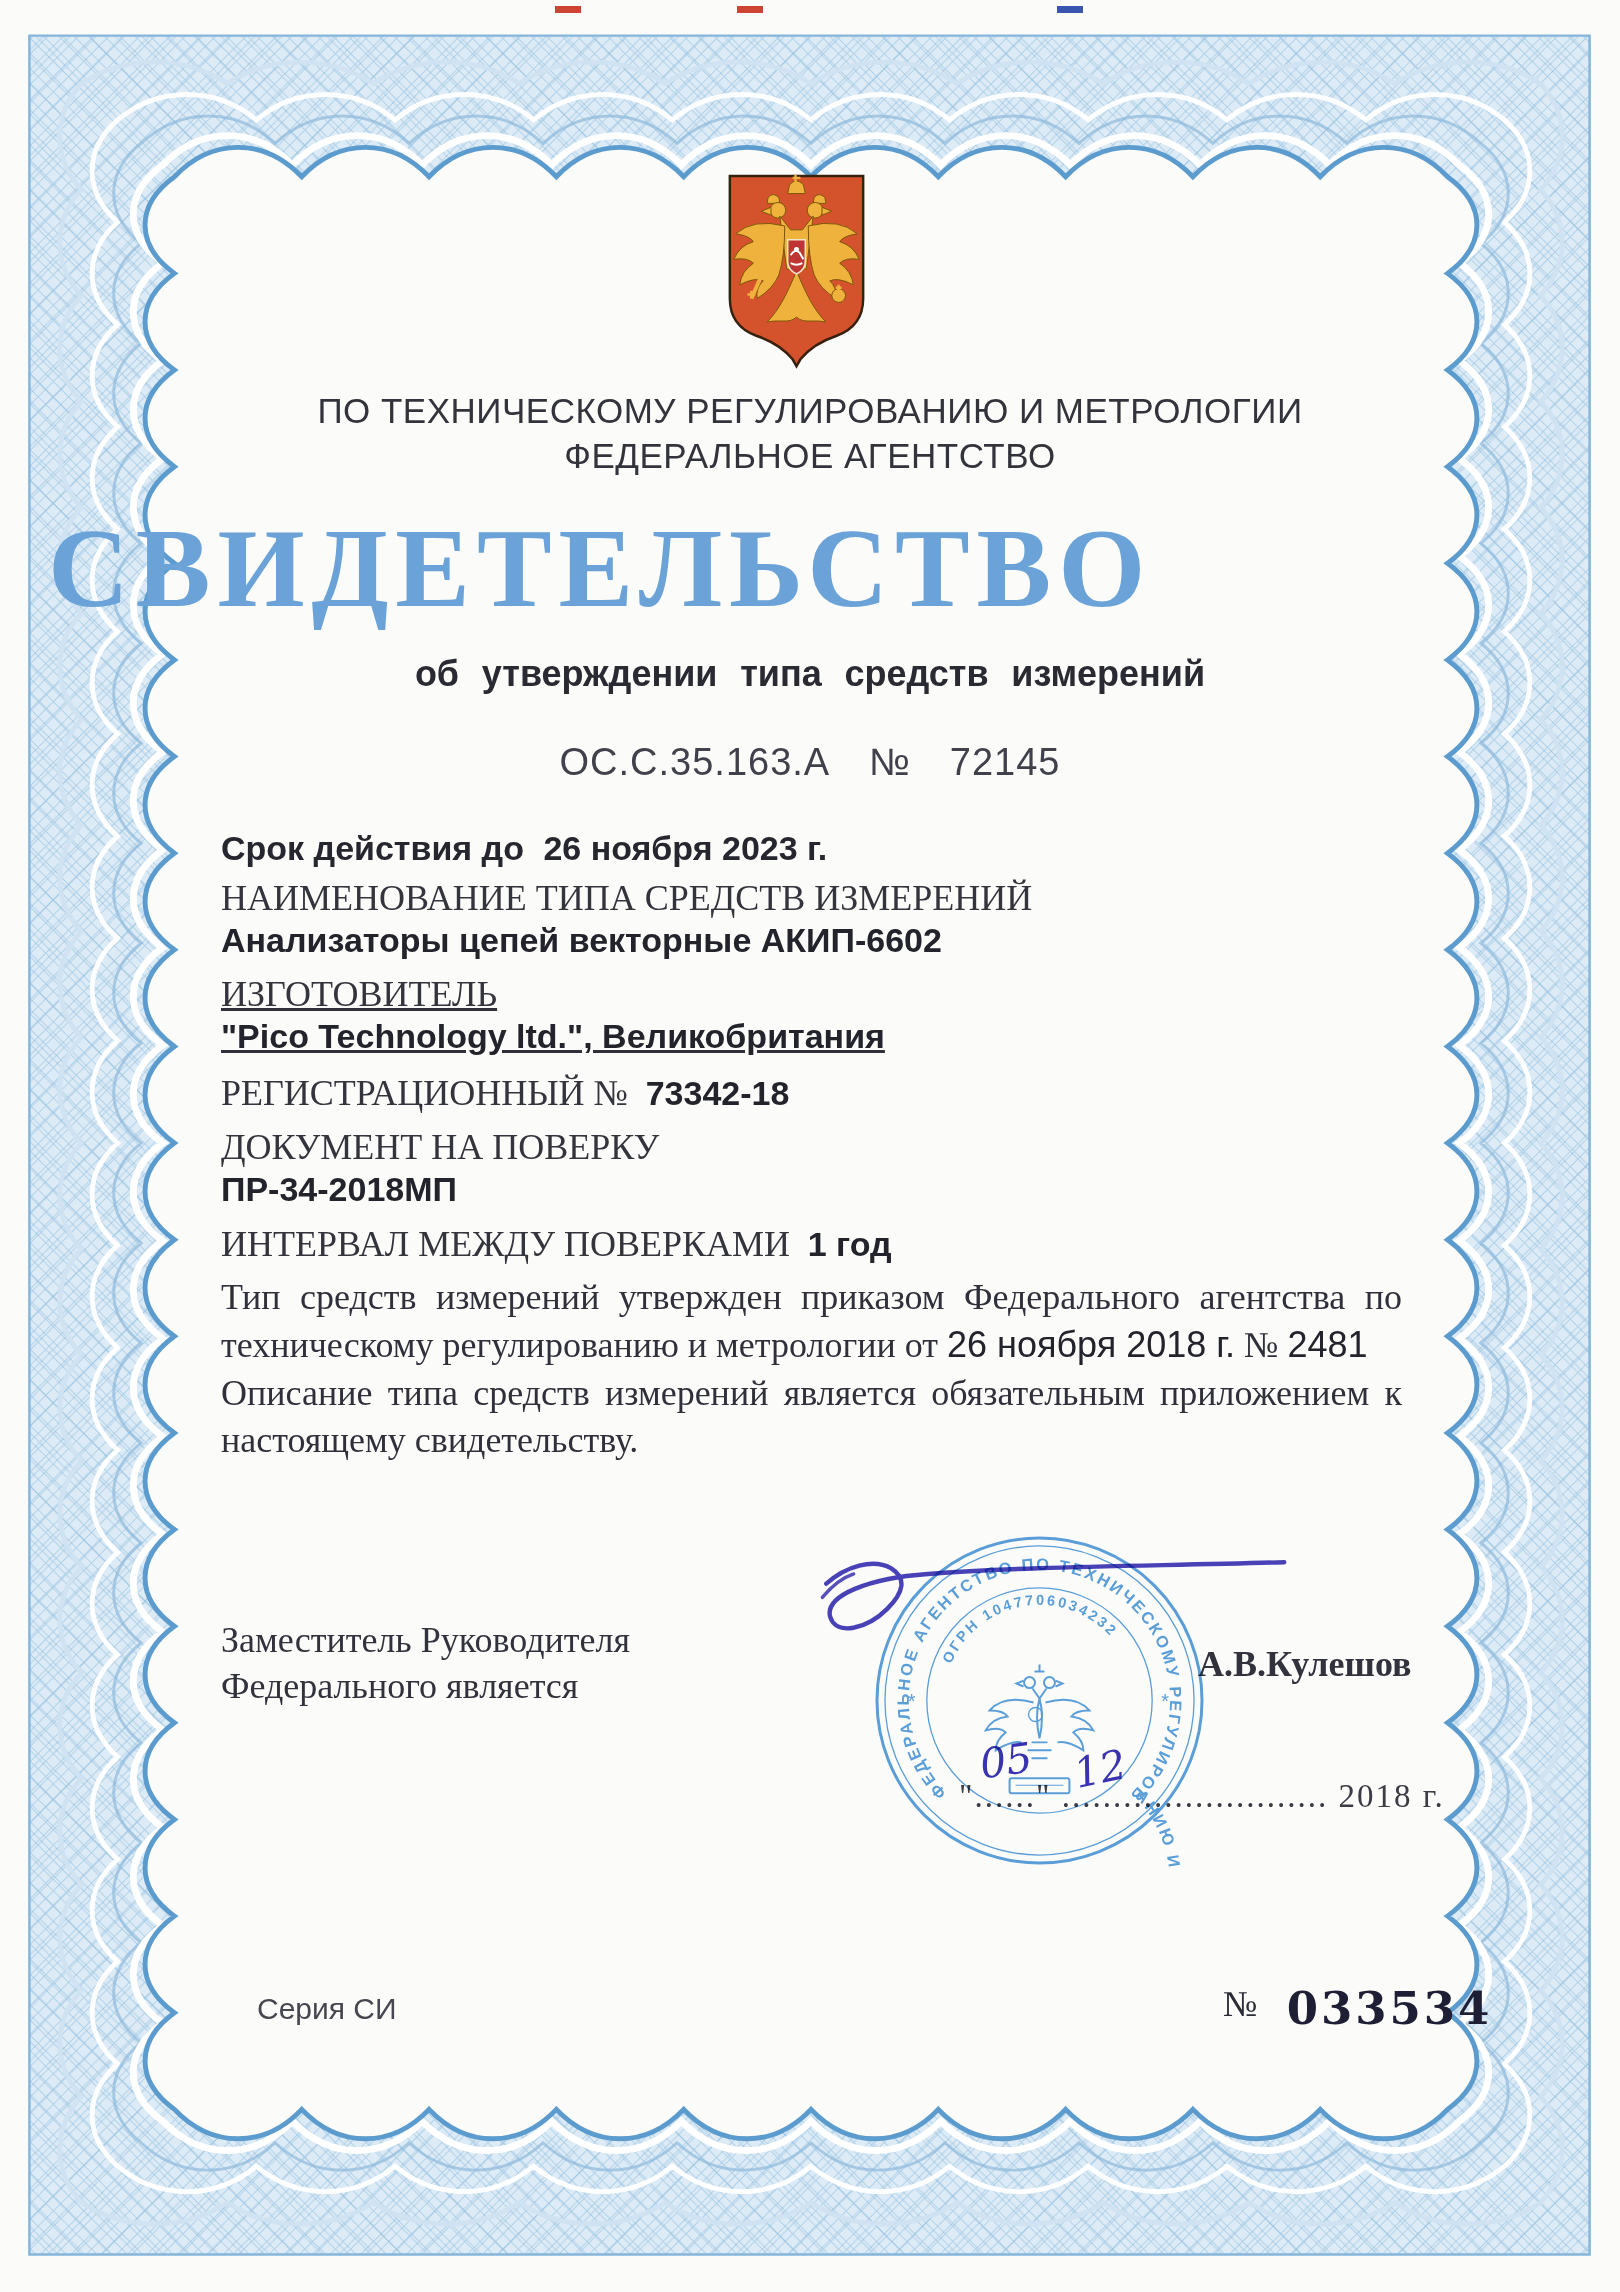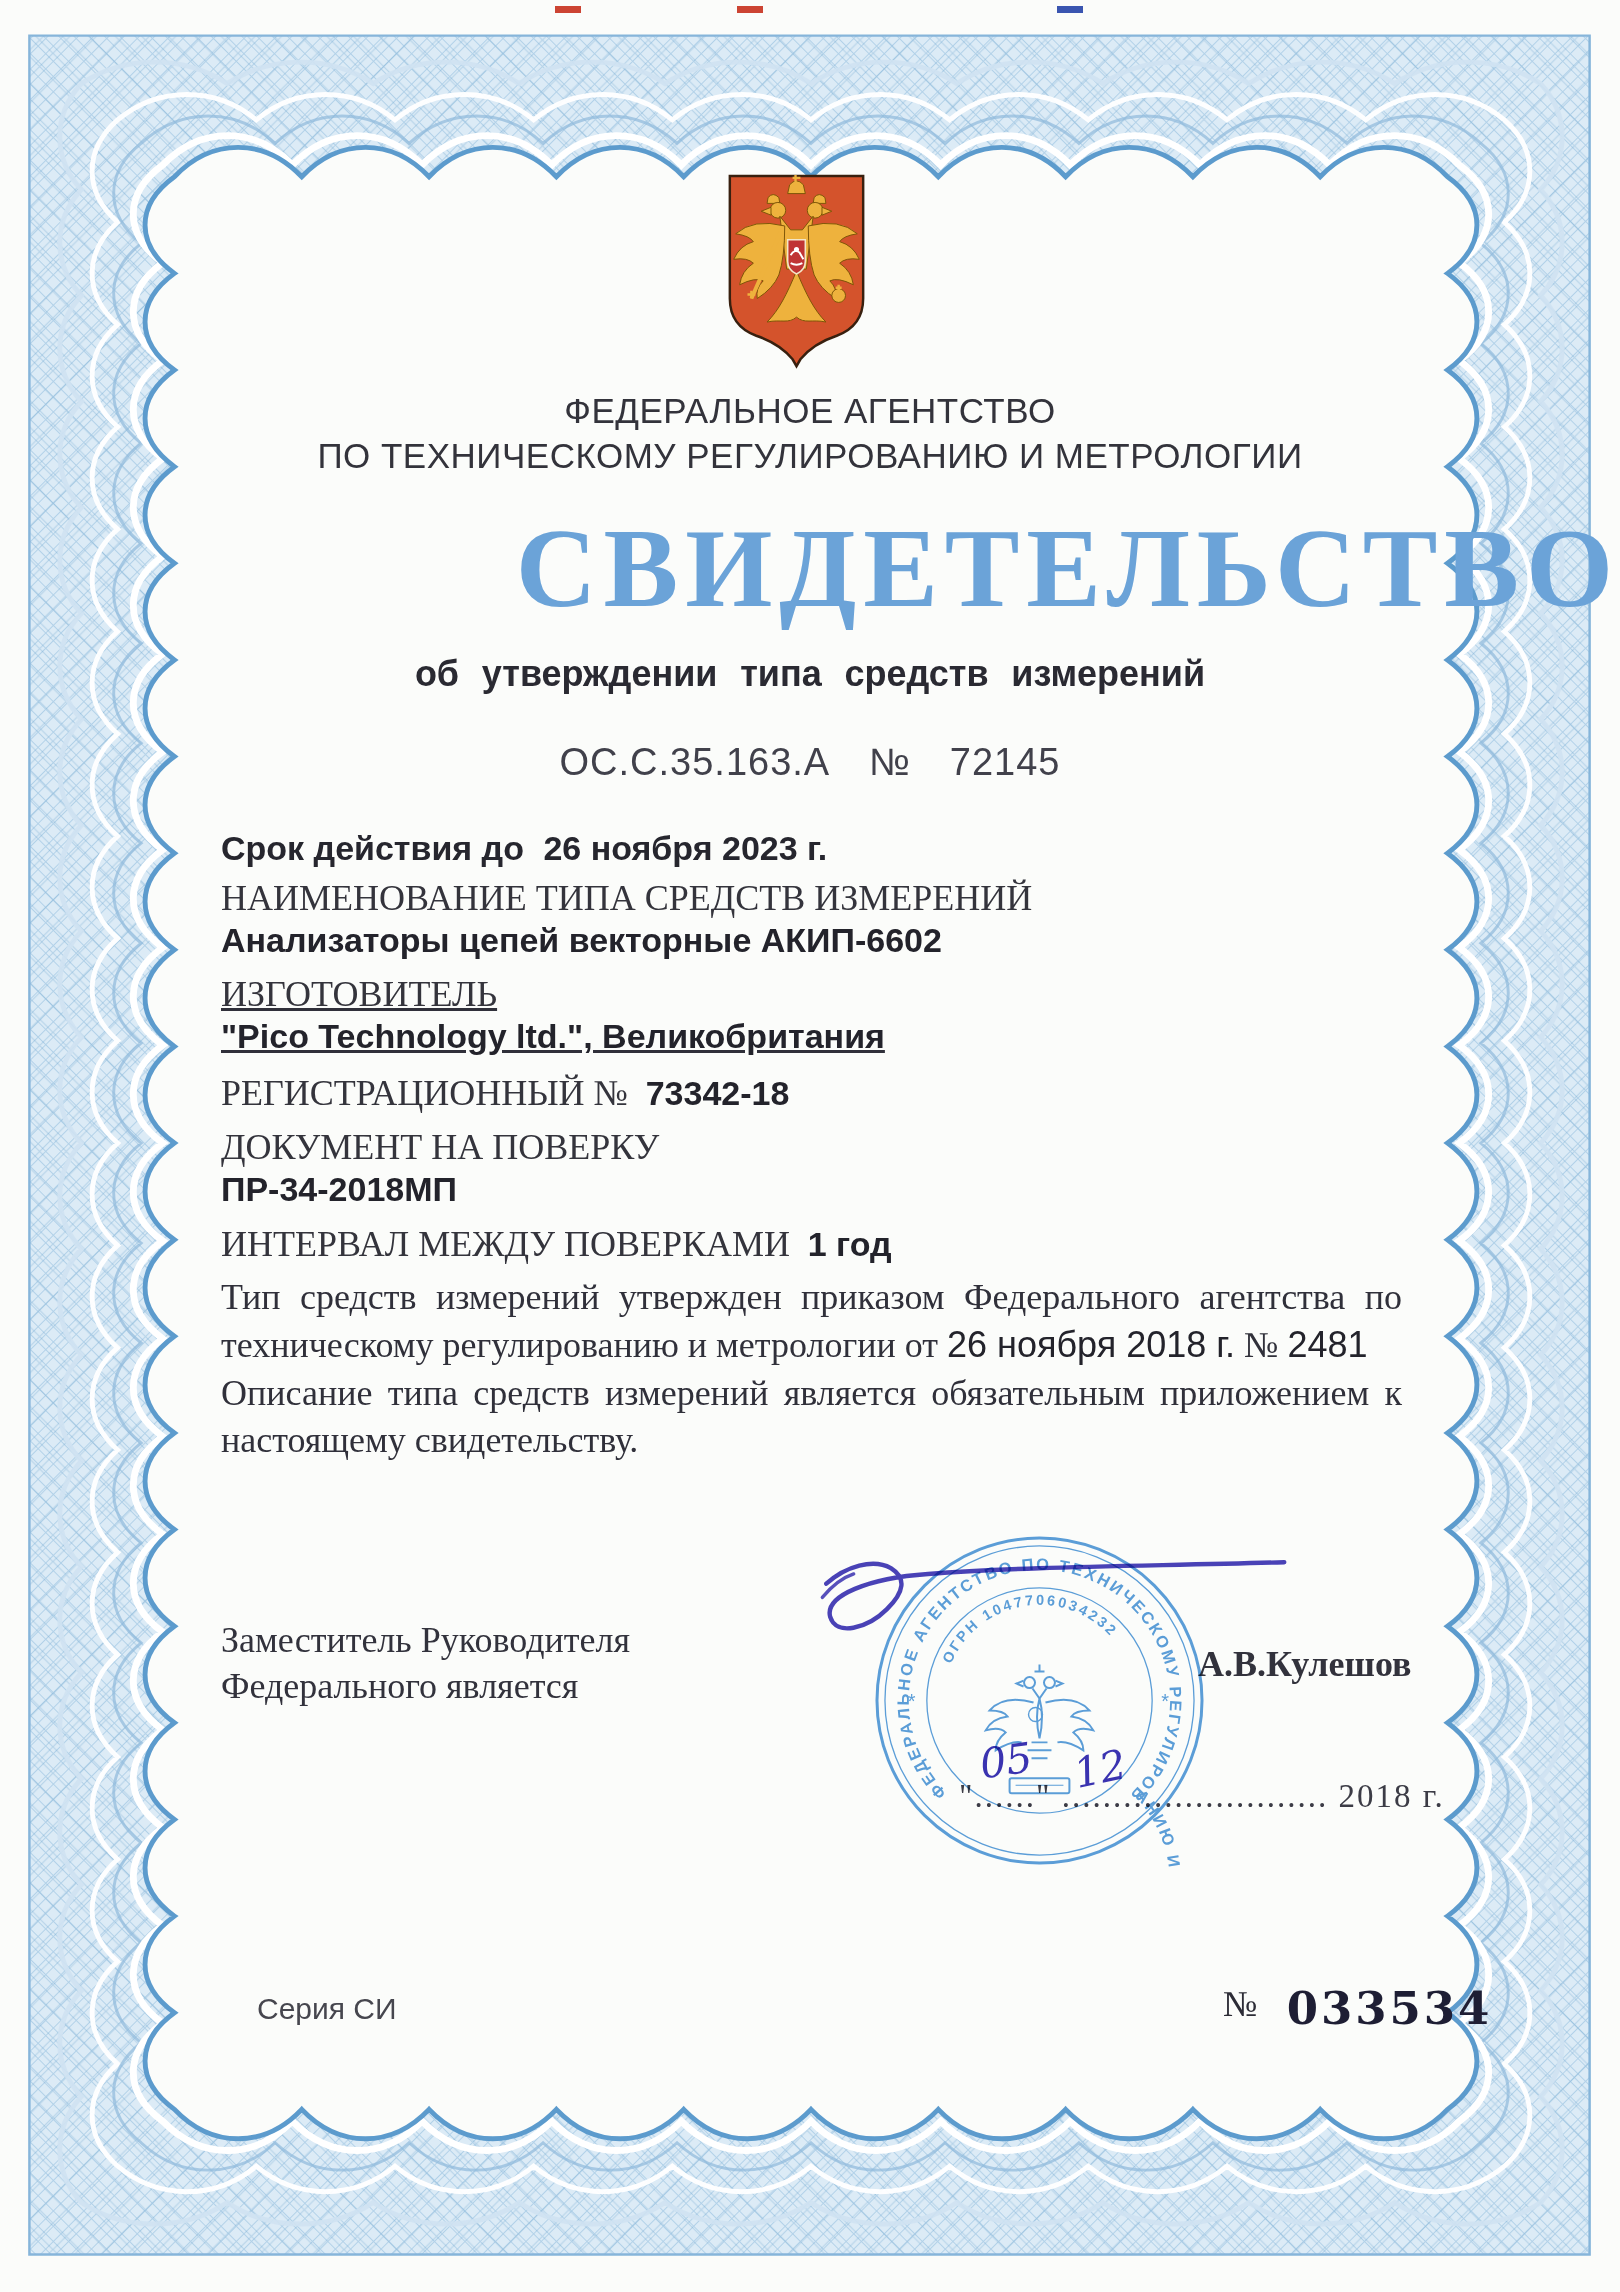--- a/index.html
+++ b/index.html
@@ -15,22 +15,22 @@
               mix-blend-mode:multiply;opacity:.85;}
   #signature-wrap{position:absolute;left:812px;top:1525px;width:510px;height:137px;z-index:4;
                   mix-blend-mode:multiply;}
   .hand{position:absolute;z-index:4;font-family:"DejaVu Serif",serif;font-style:italic;
         color:#3b33b4;mix-blend-mode:multiply;}
 
   
   .arms{left:720px;top:173px;width:153px;height:201px;}
   .agency{left:0;right:0;top:388px;text-align:center;font-family:"Liberation Sans",sans-serif;
           font-size:35px;line-height:45px;color:#33333b;letter-spacing:0.5px;}
-  .doc-title{left:0;right:0;top:504px;text-align:right;font-family:"Liberation Serif",serif;
-             font-weight:700;font-size:112px;letter-spacing:6.9px;color:#6ba3d8;}
+  .doc-title{left:0;right:0;top:504px;text-align:left;font-family:"Liberation Serif",serif;
+             font-weight:700;font-size:112px;letter-spacing:6.9px;color:#6ba3d8;padding-left:48px;}
   .doc-subtitle{left:0;right:0;top:653px;text-align:center;font-family:"Liberation Sans",sans-serif;
                 font-weight:700;font-size:36px;color:#2a2a32;word-spacing:12.7px;}
   .cert-line{left:0;right:0;top:741px;text-align:center;font-family:"Liberation Sans",sans-serif;
              font-weight:400;font-size:38px;color:#41414b;letter-spacing:1px;}
   .cert-line span{margin:0 13.7px;}
 
   
   .body-left{left:221px;width:1181px;}
   .validity{top:829px;font-family:"Liberation Sans",sans-serif;font-weight:700;font-size:34px;color:#26262e;}
   .validity .val{margin-left:10px;}
@@ -121,22 +121,22 @@
           <path d="M121 114 v6 M118 117 h6" stroke="#eeb23d" stroke-width="2.5" fill="none"></path>
         </g>
 
         <path d="M69 68 h18 v22 q0 9 -9 13 q-9 -4 -9 -13 Z" fill="#c03434" stroke="#f3e6c8" stroke-width="1.6"></path>
         <circle cx="78" cy="78" r="2.6" fill="#ffffff"></circle>
         <path d="M72 84 q4 -7 9 -3 l4 7 M72 92 q6 3 12 0" stroke="#ffffff" stroke-width="2" fill="none"></path>
       </svg>
     </div>
 
     <div class="abs agency">
+      <div>ПО ТЕХНИЧЕСКОМУ РЕГУЛИРОВАНИЮ И МЕТРОЛОГИИ</div>
       <div>ФЕДЕРАЛЬНОЕ АГЕНТСТВО</div>
-      <div>ПО ТЕХНИЧЕСКОМУ РЕГУЛИРОВАНИЮ И МЕТРОЛОГИИ</div>
     </div>
 
     <div class="abs doc-title">СВИДЕТЕЛЬСТВО</div>
     <div class="abs doc-subtitle">об утверждении типа средств измерений</div>
 
     <div class="abs cert-line">
       <span>ОС.С.35.163.А</span>
       <span>№</span>
       <span>72145</span>
     </div>

